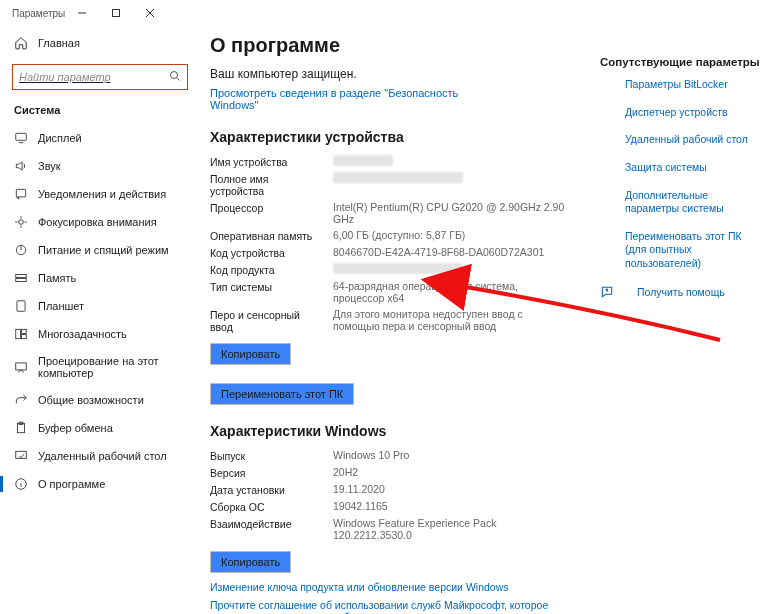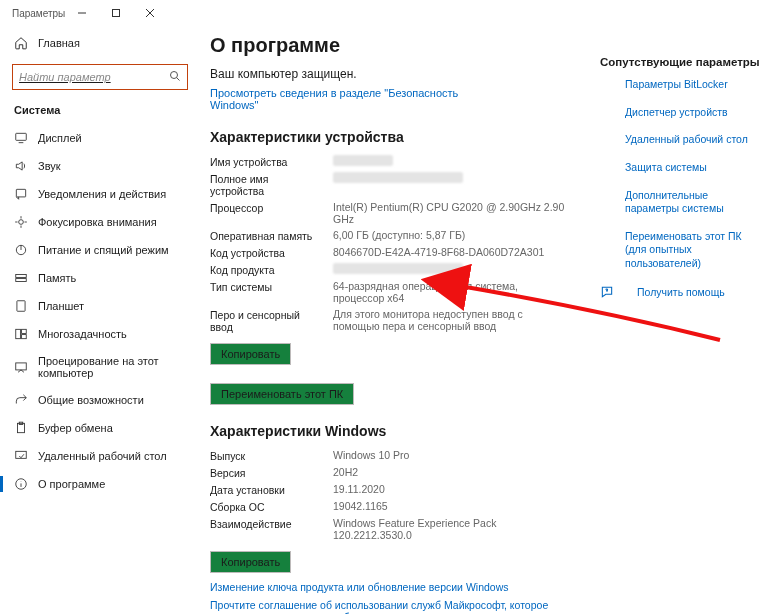--- a/index.html
+++ b/index.html
@@ -35,21 +35,21 @@
   h1.page-title { font-size: 20px; font-weight: 600; margin-bottom: 10px; }
   .subhead { font-size: 12px; margin-bottom: 6px; font-weight:400;}
   .bluelink { color: #0067c0; font-size: 11px; cursor: default; display:inline-block; max-width: 260px;}
   .bluelink.small { font-size: 10.5px; }
 
   h2.section { font-size: 14px; font-weight: 600; margin: 18px 0 10px 0; }
   .specs { display: grid; grid-template-columns: 115px 1fr; row-gap: 4px; column-gap: 8px; max-width: 360px; }
   .specs .k { font-size: 10.5px; color:#1b1b1b; padding-top:1px;}
   .specs .v { font-size: 10.5px; color:#666; }
   .blurred { background: #e4e4e4; color: transparent; border-radius:2px; filter: blur(1px); height: 11px; display:inline-block; min-width: 80px;}
-  .btn { display:inline-block; background:#15803d; border:1px solid #bdbaba; padding:4px 10px; font-size:11px; margin-top:10px; cursor:default;}
+  .btn { display:inline-block; background:#3b82f6; border:1px solid #bdbaba; padding:4px 10px; font-size:11px; margin-top:10px; cursor:default;}
   .mt8 { margin-top: 8px; }
   .mt6 { margin-top: 6px; }
 
   
   .rc-heading { font-size: 11.5px; font-weight:600; margin-bottom:10px;}
   .rc-link { display:block; color:#0067c0; font-size:10.5px; margin-bottom:14px; cursor:default; line-height:1.3;padding-left:25px;}
   .help-row { display:flex; align-items:center; gap:23px; margin-top:10px;}
   .help-row .hico { color:#0067c0; display:flex;}
 
   

